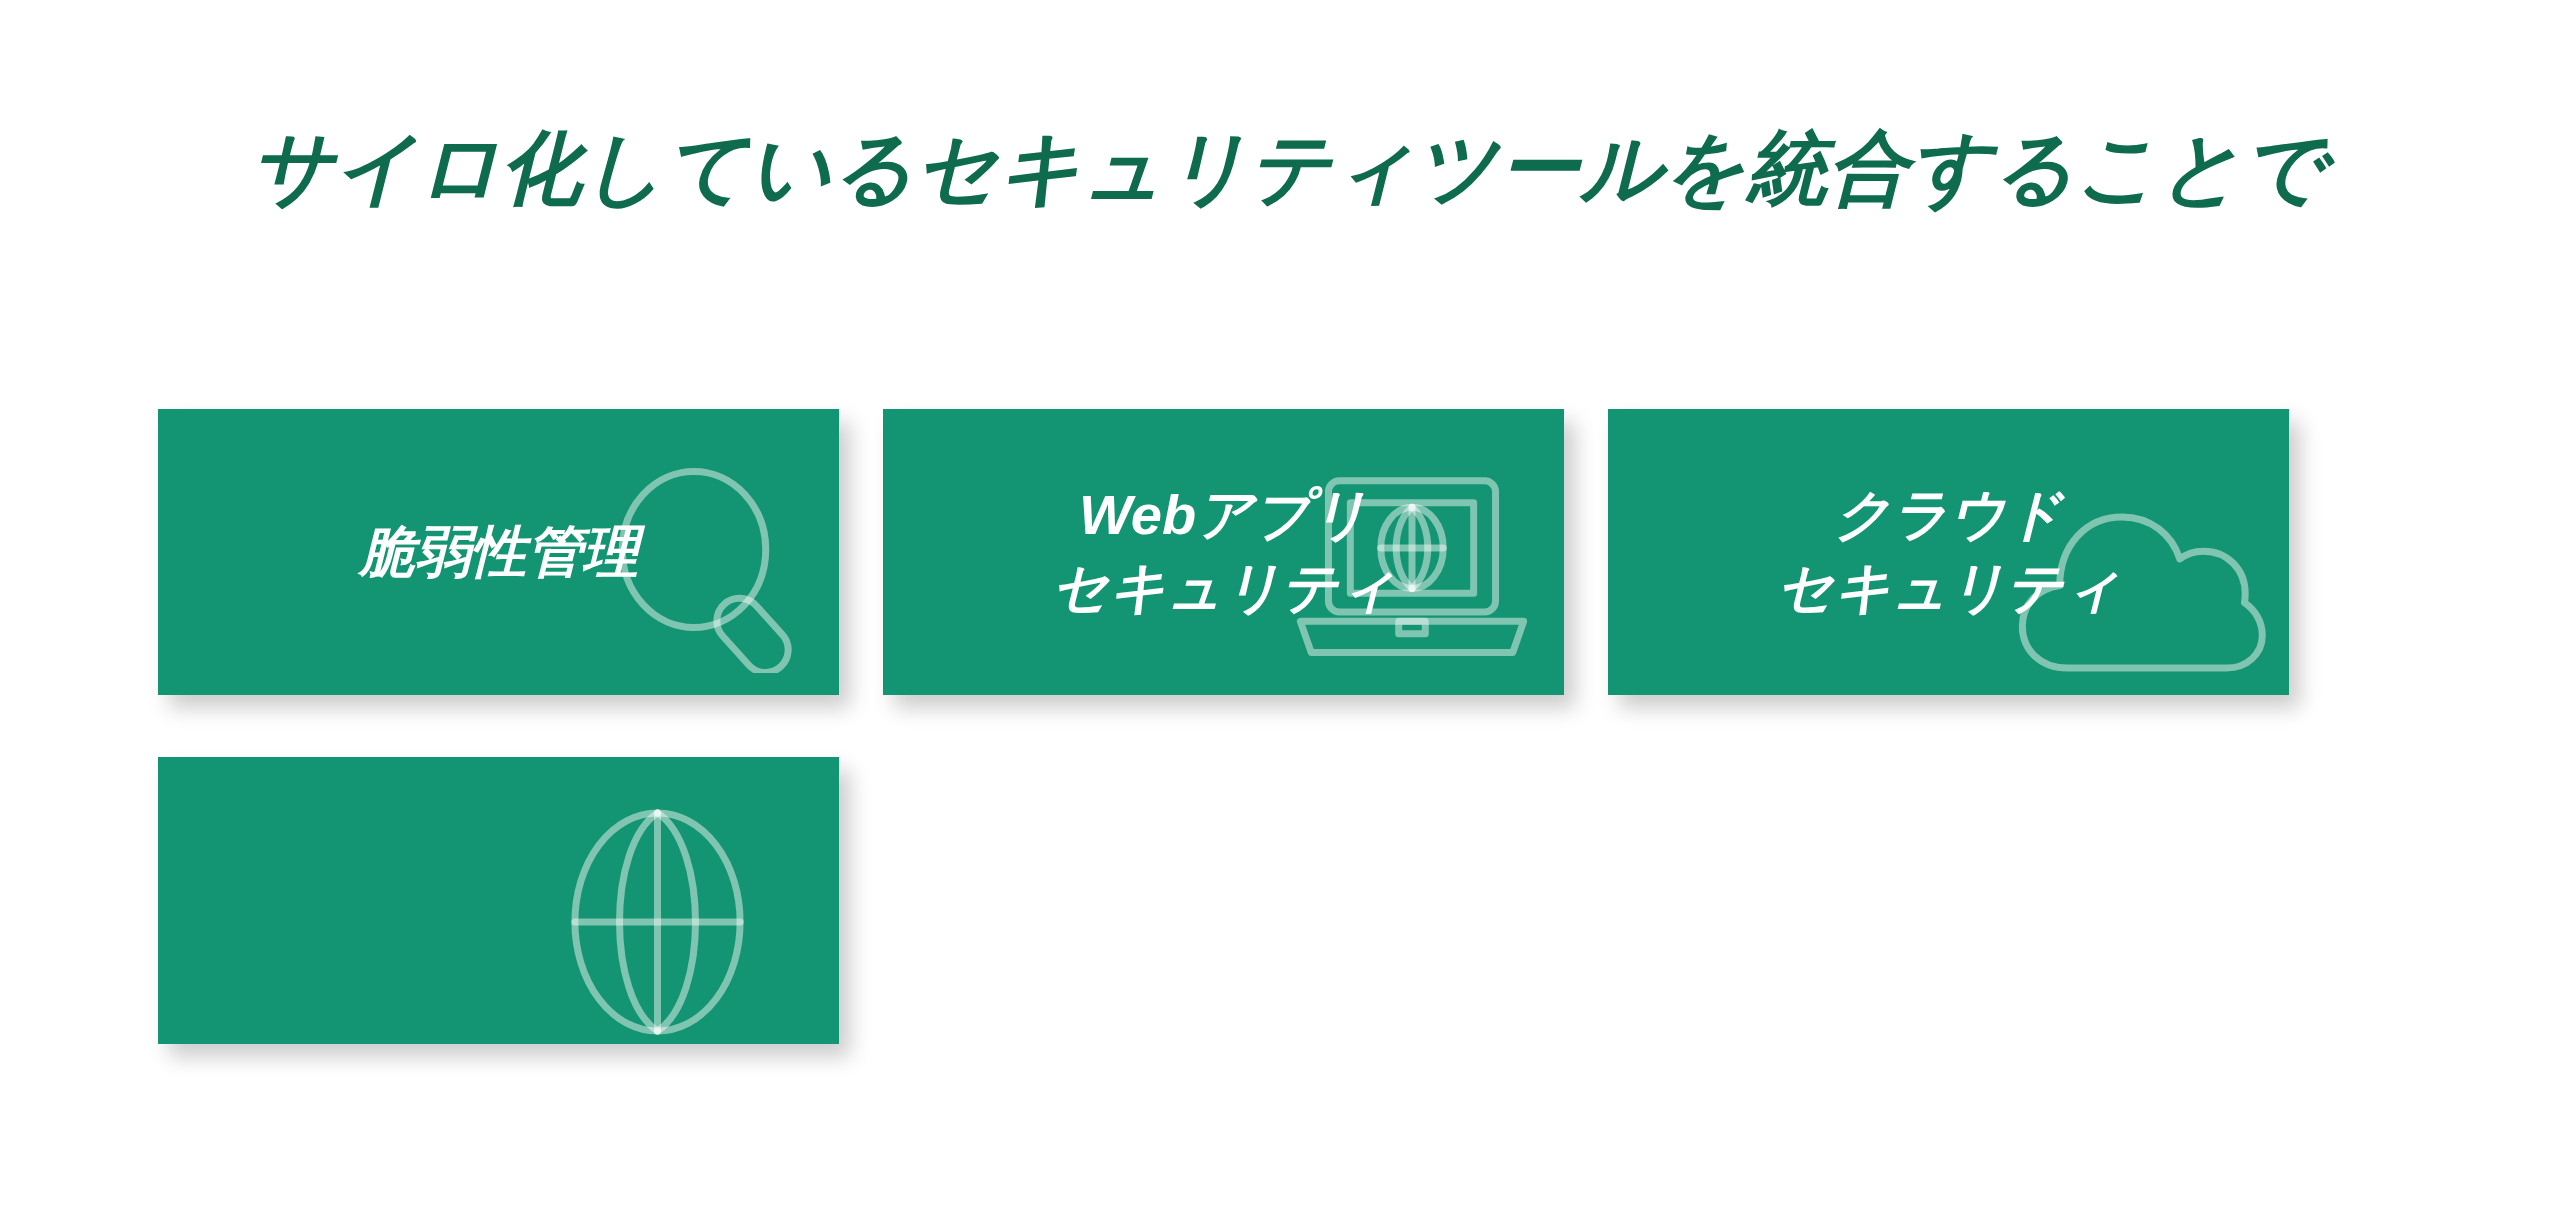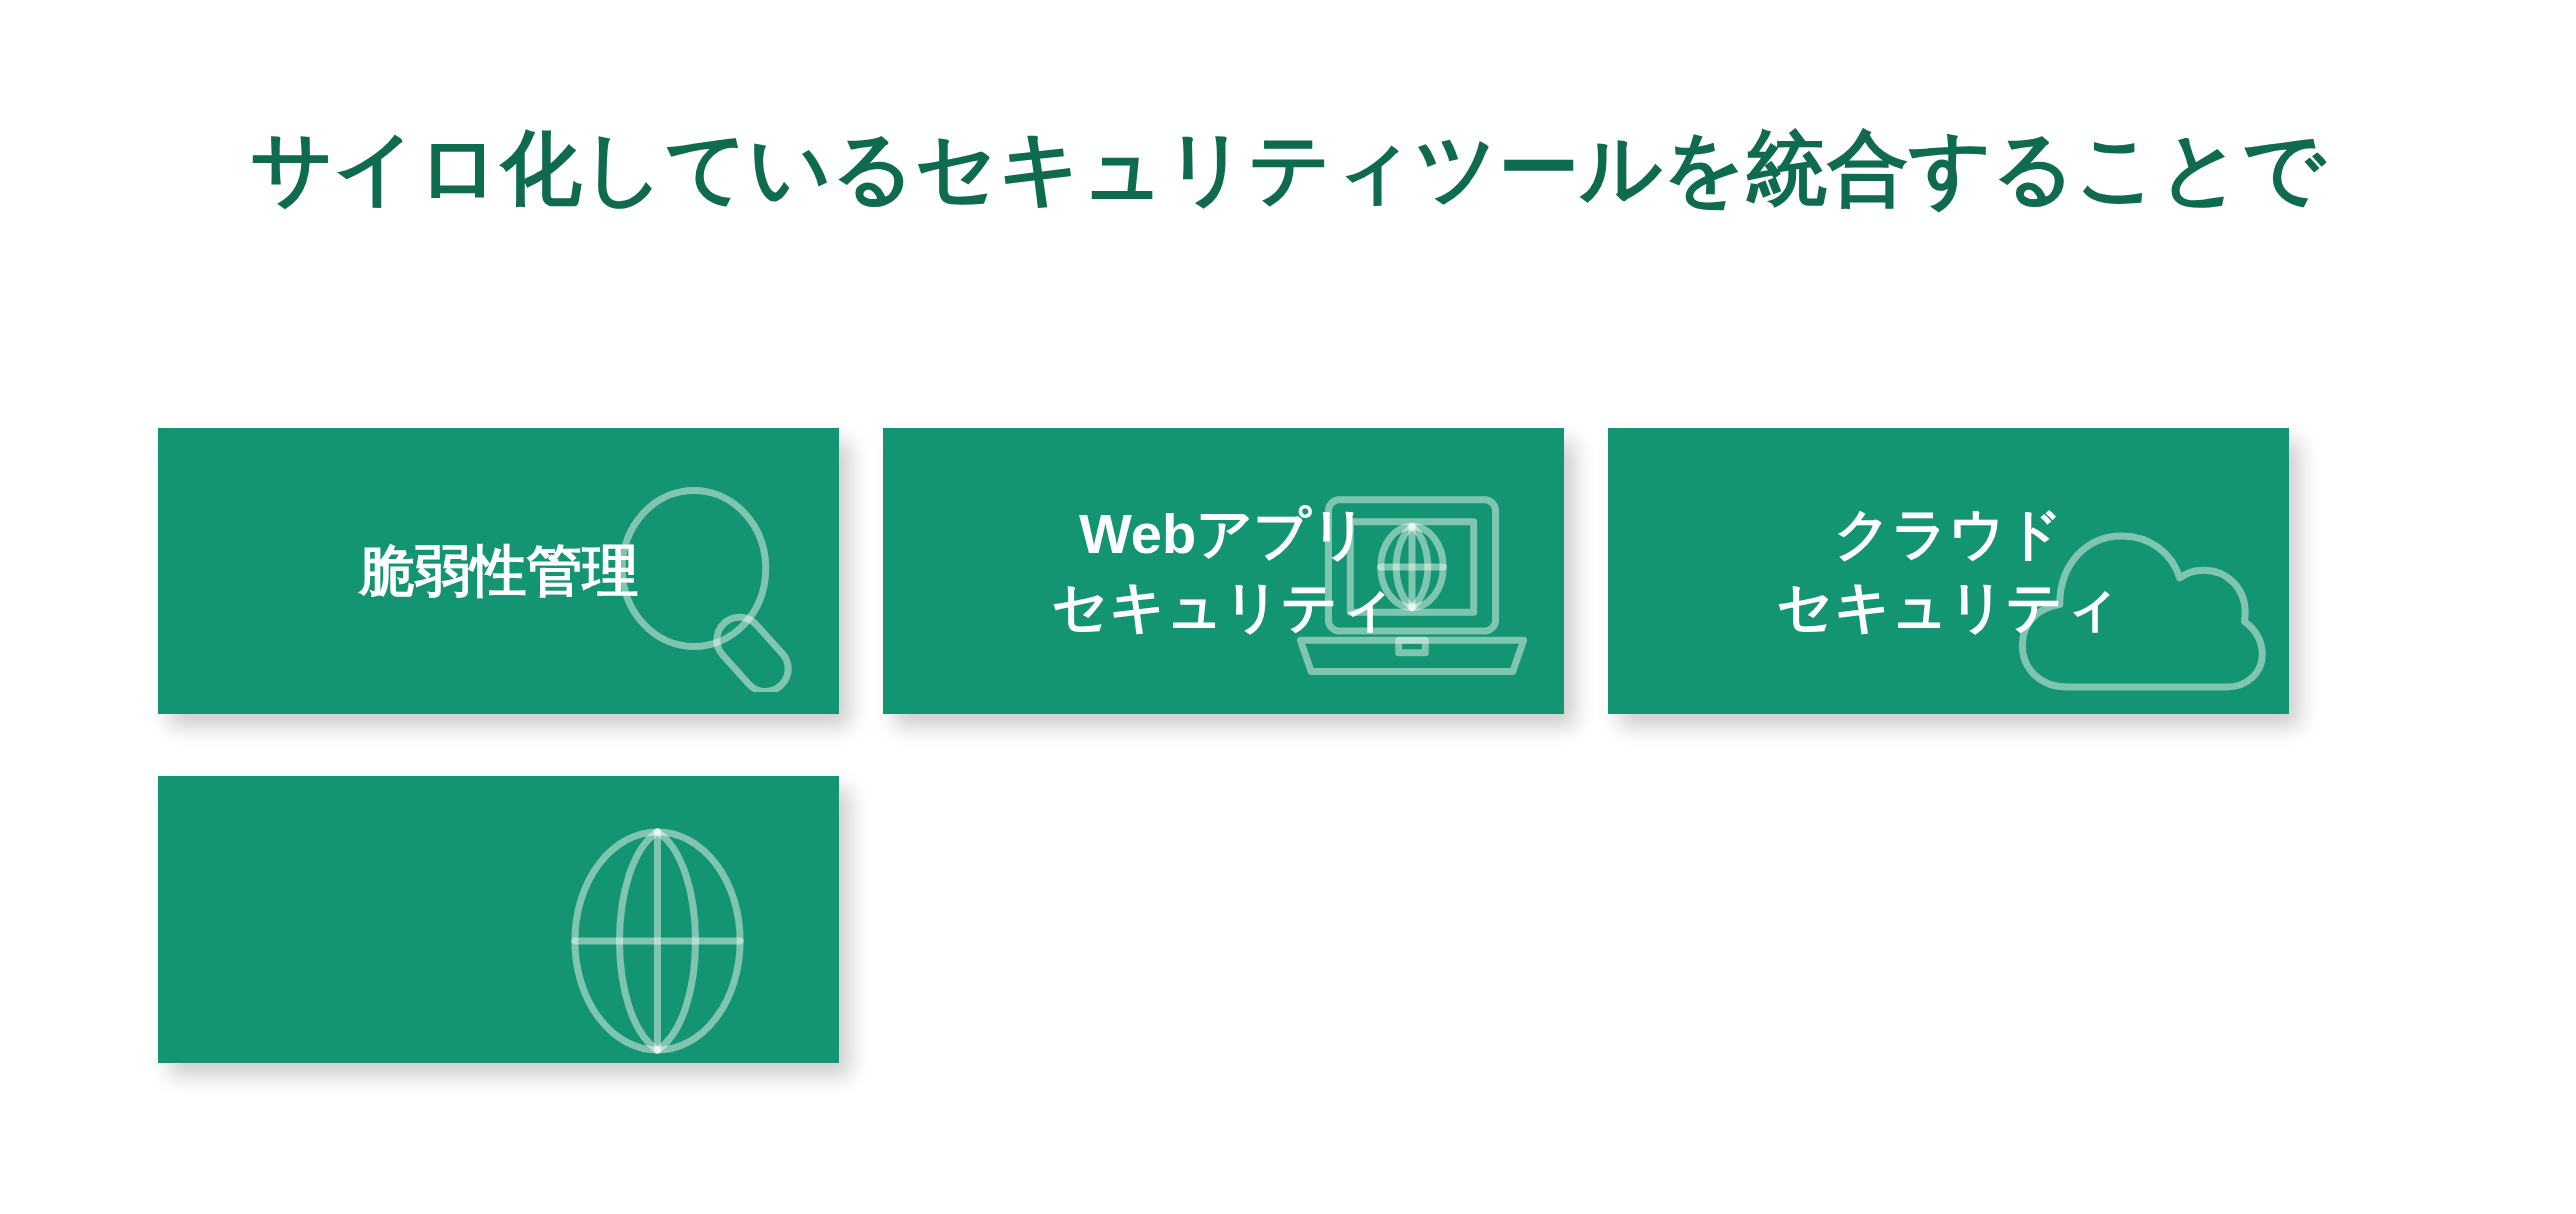--- a/index.html
+++ b/index.html
@@ -13,20 +13,21 @@
     overflow: hidden;
     font-family: "Liberation Sans", "DejaVu Sans", sans-serif;
     -webkit-font-smoothing: antialiased;
   }
 
   #slide {
     position: relative;
     width: 2576px;
     height: 1060px;
     background: #ffffff;
+    font-style: italic;
   }
 
   
   .title-block {
     position: absolute;
     left: 0;
     top: 117px;
     width: 2576px;
     text-align: center;
     color: #0E6B4E;
@@ -37,21 +38,21 @@
   }
   .title-line {
     display: block;
     white-space: nowrap;
   }
 
   
   .grid {
     position: absolute;
     left: 158px;
-    top: 428px;
+    top: 409px;
     width: 2131px;
     height: 636px;
     display: grid;
     grid-template-columns: 681px 681px 681px;
     grid-template-rows: 286px 287px;
     column-gap: 44px;
     row-gap: 62px;
   }
 
   .card {

